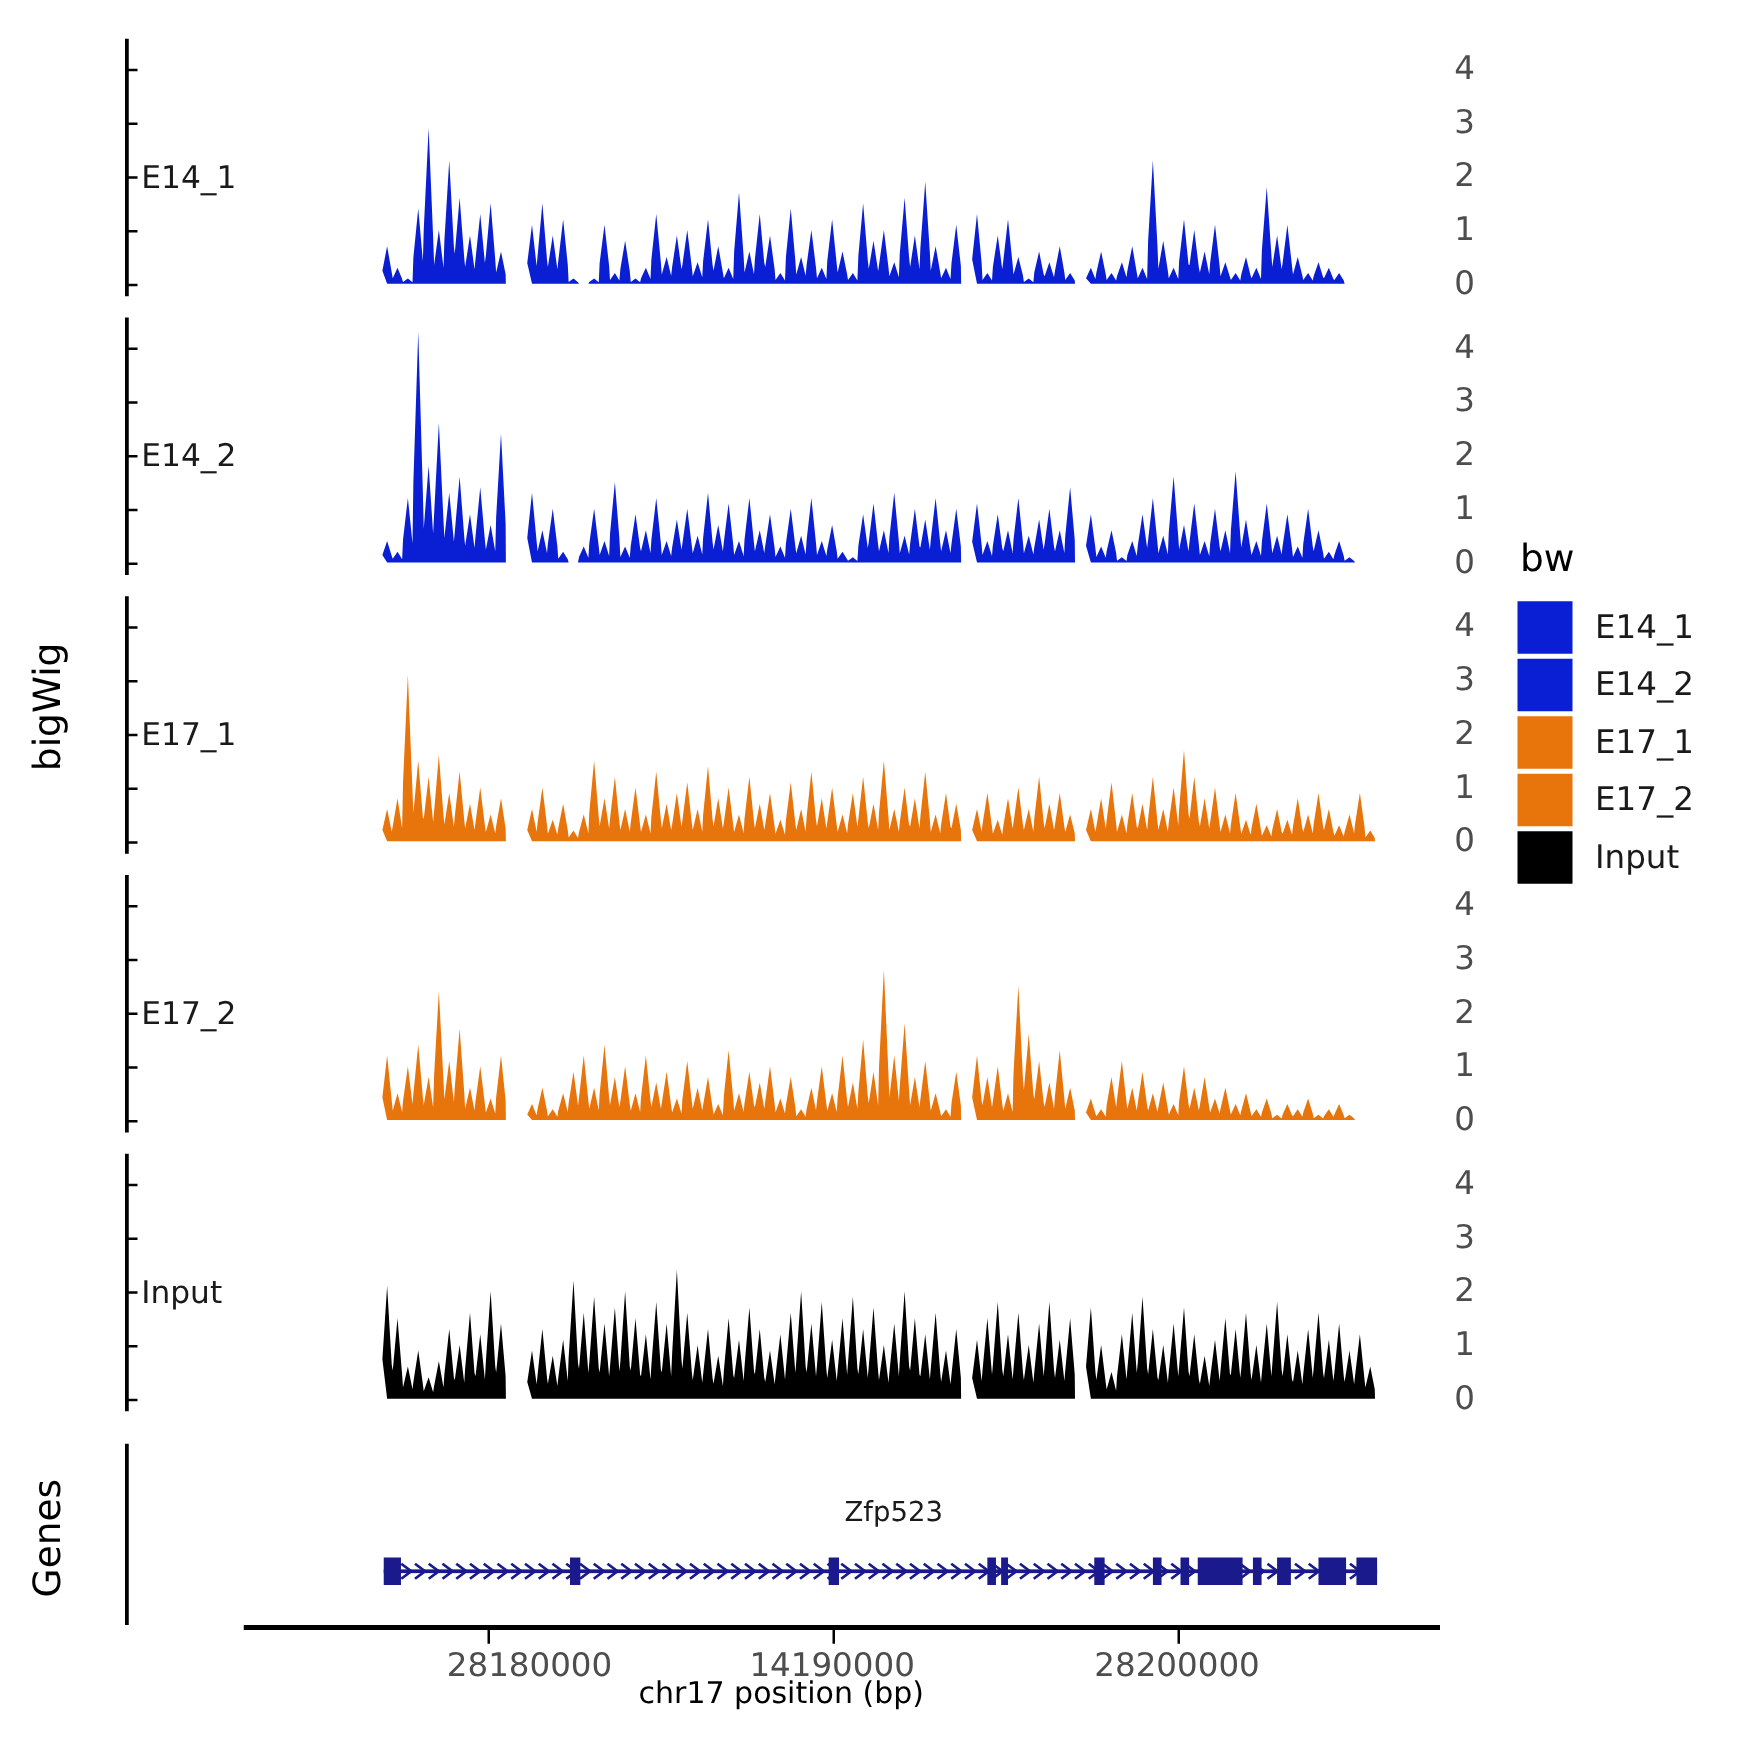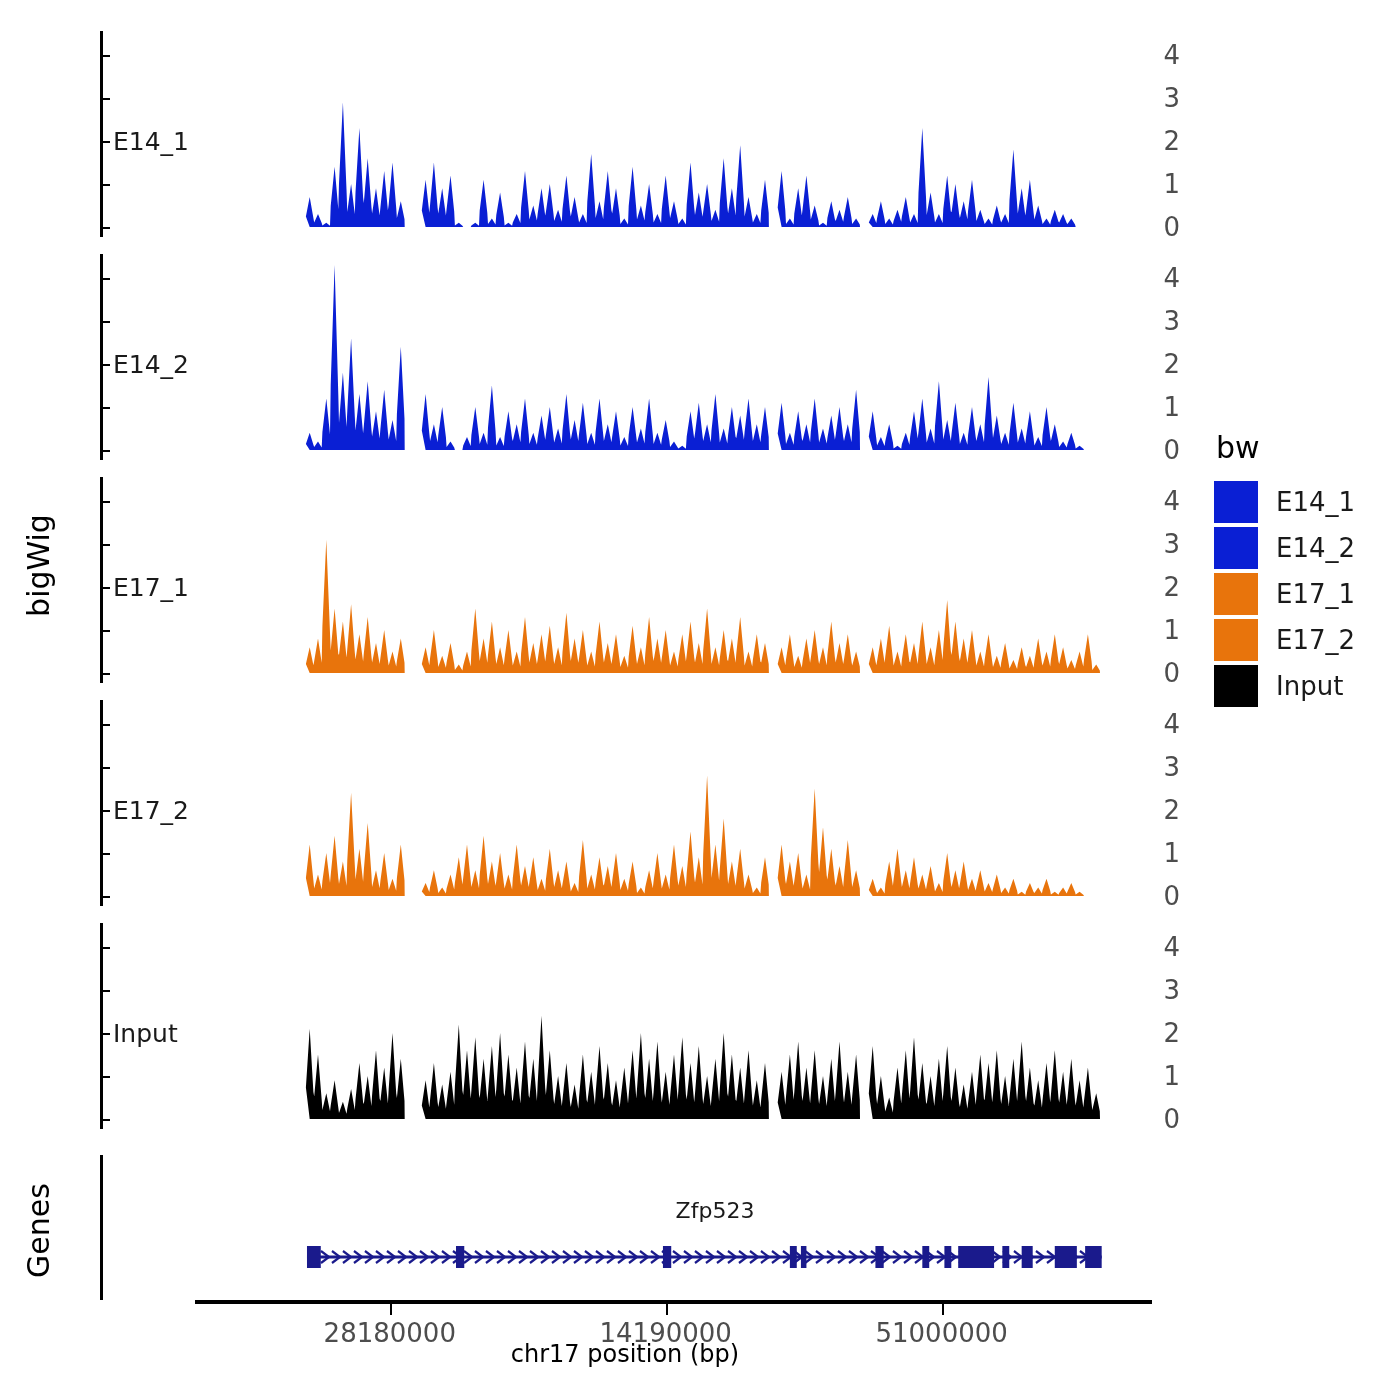--- a/index.html
+++ b/index.html
@@ -254,25 +254,25 @@
         <rect x="1021.6624999999999" y="96" width="11.037500000000136" height="22" fill="#1a1a8c"></rect>
         <rect x="1054.775" y="96" width="22.074999999999818" height="22" fill="#1a1a8c"></rect>
         <rect x="1085.128125" y="96" width="16.55625000000009" height="22" fill="#1a1a8c"></rect>
       </svg>
     </div>
   <div id="gene-name-label">Zfp523</div>
 
   <div id="xaxis">
     <div id="xaxis-line"></div>
   <div class="xtick" style="left: 389.766px;"></div>
-      <div class="xticklabel" style="left: 389.766px;">28180000</div>
+      <div class="xticklabel" style="left: 389.766px; text-align: right;">28180000</div>
       <div class="xtick" style="left: 665.703px;"></div>
       <div class="xticklabel" style="left: 665.703px;">14190000</div>
       <div class="xtick" style="left: 941.641px;"></div>
-      <div class="xticklabel" style="left: 941.641px;">51000000</div>
+      <div class="xticklabel" style="left: 941.641px;">28200000</div>
     </div>
   <div id="xaxis-label">chr17 position (bp)</div>
 
   <div id="legend">
     <div id="legend-title">bw</div>
     <div id="legend-items">
         <div class="legend-row">
           <div class="legend-swatch" style="background: rgb(10, 31, 212);"></div>
           <div class="legend-label">E14_1</div>
         </div>

